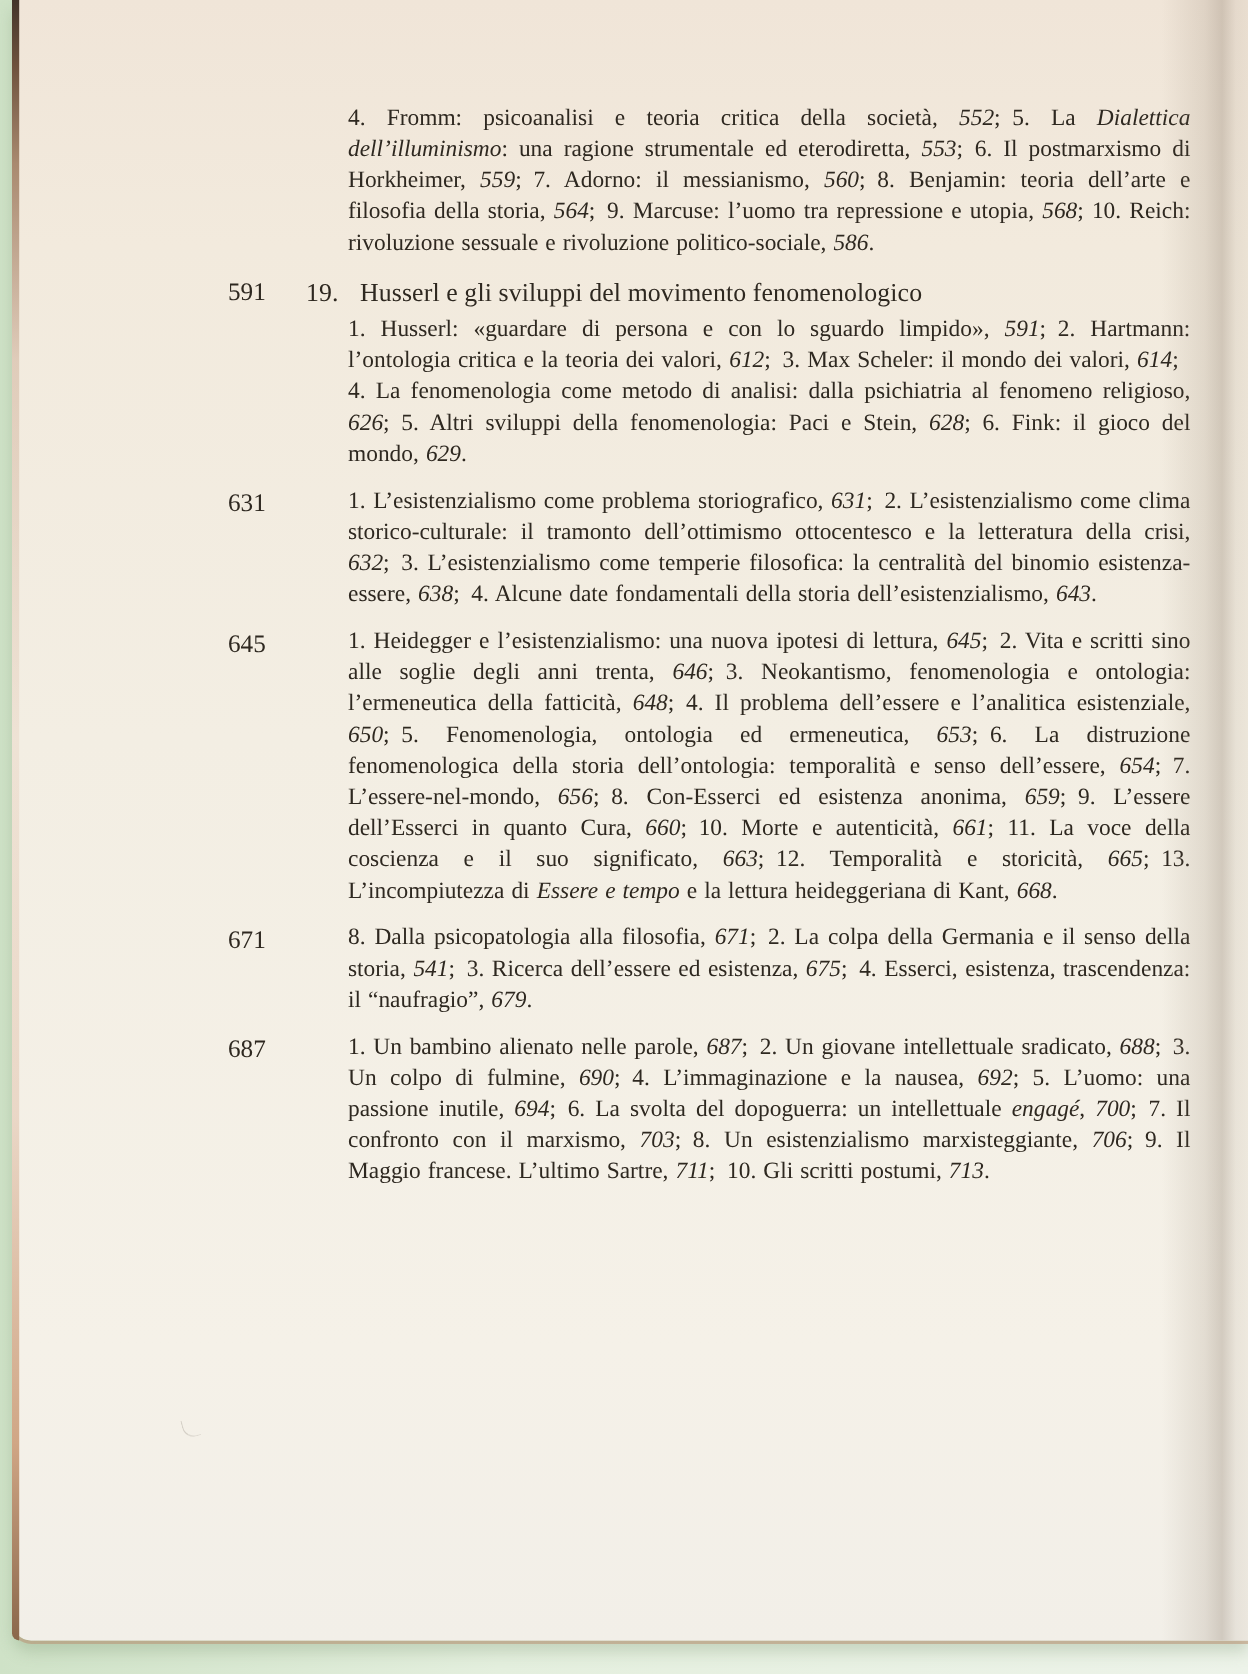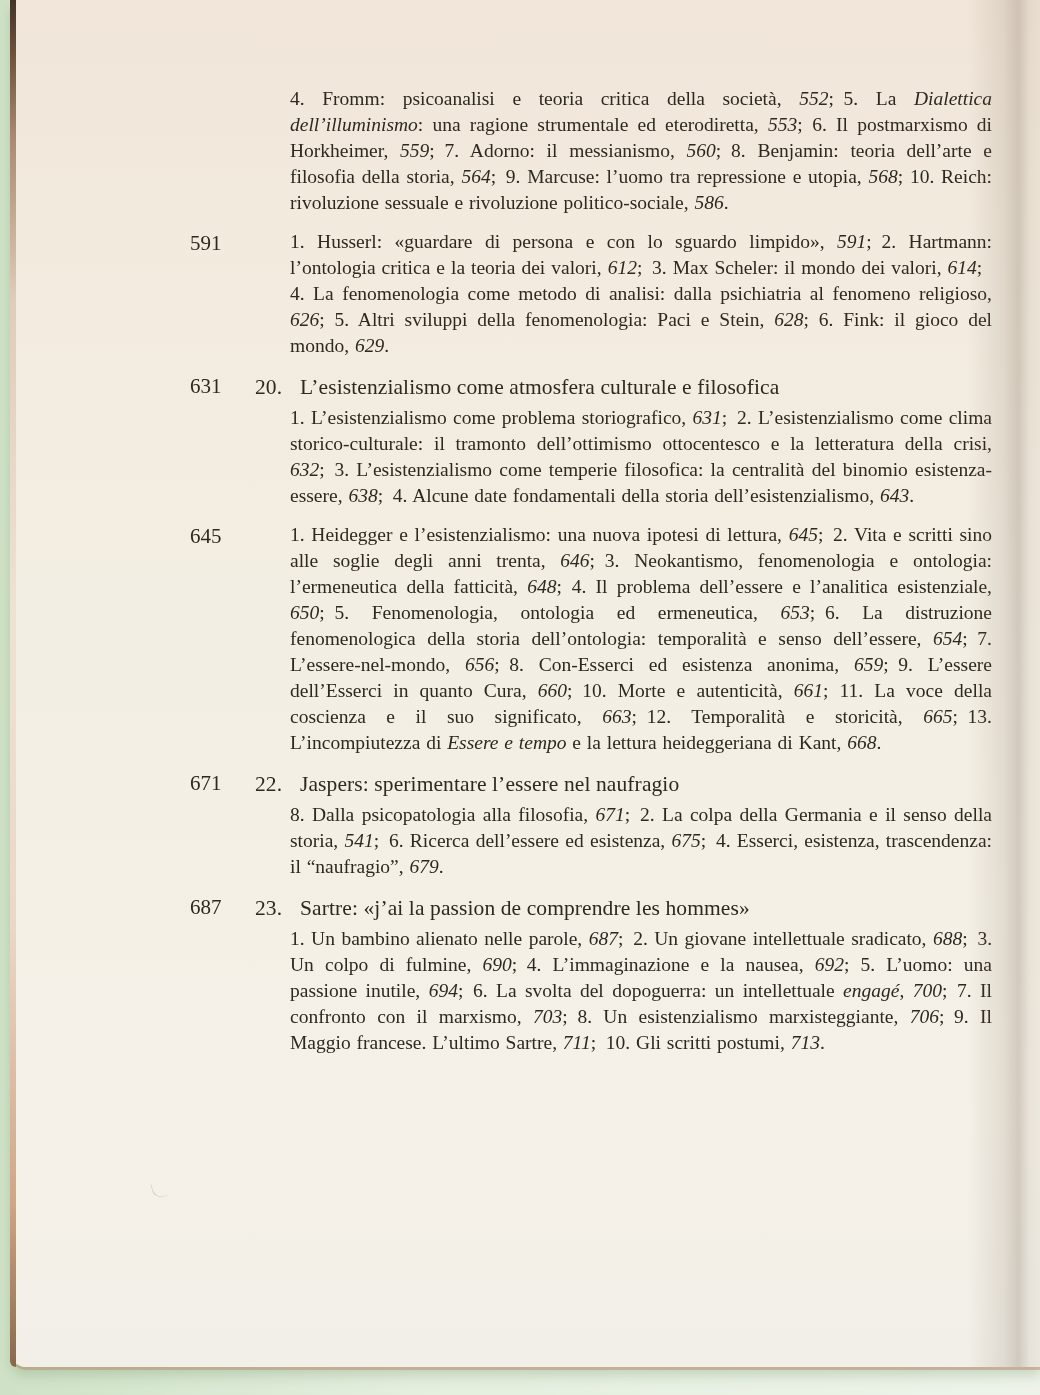--- a/index.html
+++ b/index.html
@@ -65,42 +65,40 @@
 </head>
 <body>
 
 <div class="scan">
   <div class="paper">
     <div class="content" style="color: rgb(46, 40, 32);">
       <p class="block"><span>4. Fromm: psicoanalisi e teoria critica della società, </span><em>552</em><span>; 5. La </span><em>Dialettica dell’illuminismo</em><span>: una ragione strumentale ed eterodiretta, </span><em>553</em><span>; 6. Il postmarxismo di Horkheimer, </span><em>559</em><span>; 7. Adorno: il messianismo, </span><em>560</em><span>; 8. Benjamin: teoria dell’arte e filosofia della storia, </span><em>564</em><span>; 9. Marcuse: l’uomo tra repressione e utopia, </span><em>568</em><span>; 10. Reich: rivoluzione sessuale e rivoluzione politico-sociale, </span><em>586</em><span>.</span></p>
       <div id="entries">
   <section class="entry">
     <div class="pagenum">591</div>
+    <div class="head"><span class="chapnum">19.</span><span class="title">Husserl e gli sviluppi del movimento fenomenologico</span></div>
     <p class="block"><span>1. Husserl: «guardare di persona e con lo sguardo limpido», </span><em>591</em><span>; 2. Hartmann: l’ontologia critica e la teoria dei valori, </span><em>612</em><span>; 3. Max Scheler: il mondo dei valori, </span><em>614</em><span>; 4. La fenomenologia come metodo di analisi: dalla psichiatria al fenomeno religioso, </span><em>626</em><span>; 5. Altri sviluppi della fenomenologia: Paci e Stein, </span><em>628</em><span>; 6. Fink: il gioco del mondo, </span><em>629</em><span>.</span></p>
   </section>
 
   <section class="entry">
     <div class="pagenum">631</div>
-    <div class="head"><span class="chapnum">20.</span><span class="title">L’esistenzialismo come atmosfera culturale e filosofica</span></div>
     <p class="block"><span>1. L’esistenzialismo come problema storiografico, </span><em>631</em><span>; 2. L’esistenzialismo come clima storico-culturale: il tramonto dell’ottimismo ottocentesco e la letteratura della crisi, </span><em>632</em><span>; 3. L’esistenzialismo come temperie filosofica: la centralità del binomio esistenza-essere, </span><em>638</em><span>; 4. Alcune date fondamentali della storia dell’esistenzialismo, </span><em>643</em><span>.</span></p>
   </section>
 
   <section class="entry">
     <div class="pagenum">645</div>
     <p class="block"><span>1. Heidegger e l’esistenzialismo: una nuova ipotesi di lettura, </span><em>645</em><span>; 2. Vita e scritti sino alle soglie degli anni trenta, </span><em>646</em><span>; 3. Neokantismo, fenomenologia e ontologia: l’ermeneutica della fatticità, </span><em>648</em><span>; 4. Il problema dell’essere e l’analitica esistenziale, </span><em>650</em><span>; 5. Fenomenologia, ontologia ed ermeneutica, </span><em>653</em><span>; 6. La distruzione fenomenologica della storia dell’ontologia: temporalità e senso dell’essere, </span><em>654</em><span>; 7. L’essere-nel-mondo, </span><em>656</em><span>; 8. Con-Esserci ed esistenza anonima, </span><em>659</em><span>; 9. L’essere dell’Esserci in quanto Cura, </span><em>660</em><span>; 10. Morte e autenticità, </span><em>661</em><span>; 11. La voce della coscienza e il suo significato, </span><em>663</em><span>; 12. Temporalità e storicità, </span><em>665</em><span>; 13. L’incompiutezza di </span><em>Essere e tempo</em><span> e la lettura heideggeriana di Kant, </span><em>668</em><span>.</span></p>
   </section>
 
   <section class="entry">
     <div class="pagenum">671</div>
-    <div class="head"><span class="chapnum">22.</span><span class="title">Jaspers: sperimentare l’essere nel naufragio</span></div>
-    <p class="block"><span>8. Dalla psicopatologia alla filosofia, </span><em>671</em><span>; 2. La colpa della Germania e il senso della storia, </span><em>541</em><span>; 6. Ricerca dell’essere ed esistenza, </span><em>675</em><span>; 4. Esserci, esistenza, trascendenza: il “naufragio”, </span><em>679</em><span>.</span></p>
+    <p class="block"><span>8. Dalla psicopatologia alla filosofia, </span><em>671</em><span>; 2. La colpa della Germania e il senso della storia, </span><em>541</em><span>; 3. Ricerca dell’essere ed esistenza, </span><em>675</em><span>; 4. Esserci, esistenza, trascendenza: il “naufragio”, </span><em>679</em><span>.</span></p>
   </section>
 
   <section class="entry">
     <div class="pagenum">687</div>
-    <div class="head"><span class="chapnum">23.</span><span class="title">Sartre: «j’ai la passion de comprendre les hommes»</span></div>
     <p class="block"><span>1. Un bambino alienato nelle parole, </span><em>687</em><span>; 2. Un giovane intellettuale sradicato, </span><em>688</em><span>; 3. Un colpo di fulmine, </span><em>690</em><span>; 4. L’immaginazione e la nausea, </span><em>692</em><span>; 5. L’uomo: una passione inutile, </span><em>694</em><span>; 6. La svolta del dopoguerra: un intellettuale </span><em>engagé</em><span>, </span><em>700</em><span>; 7. Il confronto con il marxismo, </span><em>703</em><span>; 8. Un esistenzialismo marxisteggiante, </span><em>706</em><span>; 9. Il Maggio francese. L’ultimo Sartre, </span><em>711</em><span>; 10. Gli scritti postumi, </span><em>713</em><span>.</span></p>
   </section>
 </div>
     </div>
     <div class="pencil"></div>
   </div>
 </div>
 
 </body></html>

